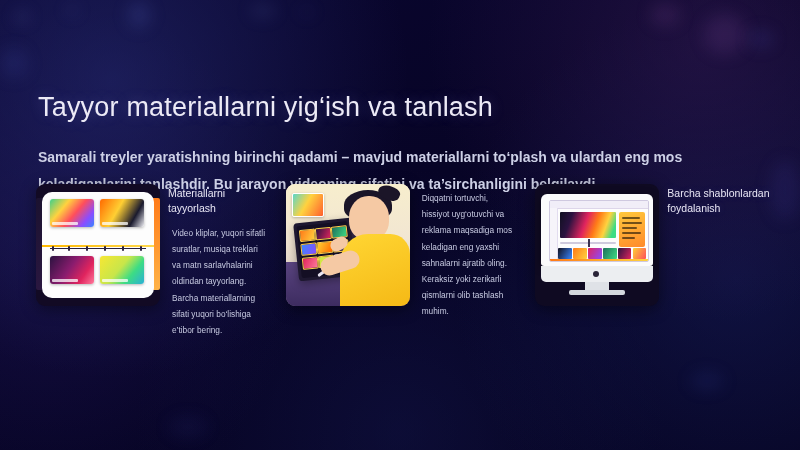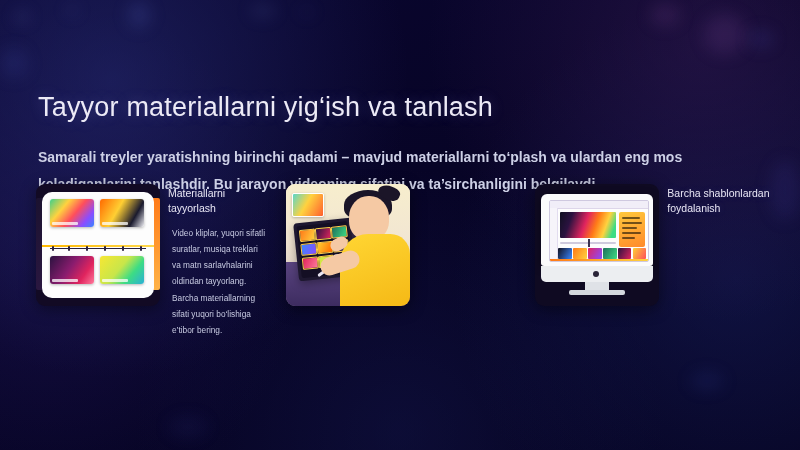--- a/index.html
+++ b/index.html
@@ -436,20 +436,21 @@
             <div class="stylus"></div>
             <div class="hair"></div>
             <div class="hairtuft"></div>
             <div class="head"></div>
             <div class="body"></div>
             <div class="arm"></div>
             <div class="hand"></div>
           </div>
         </div>
         <div class="text-wrap">
+          <p class="col-body">Diqqatni tortuvchi, hissiyot uyg‘otuvchi va reklama maqsadiga mos keladigan eng yaxshi sahnalarni ajratib oling. Keraksiz yoki zerikarli qismlarni olib tashlash muhim.</p>
         </div>
       </div>
 
       <div class="col">
         <div class="thumb-wrap">
           <div class="card c3">
             <div class="mon"></div>
             <div class="app">
               <div class="appbar"></div>
               <div class="leftrail"></div>

